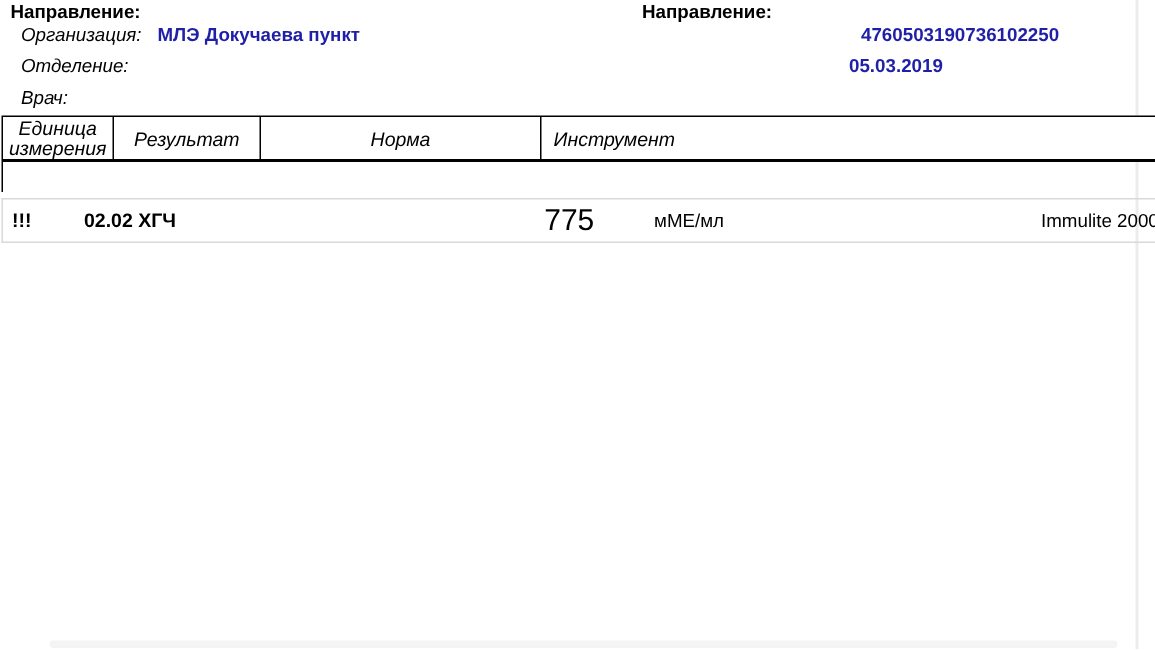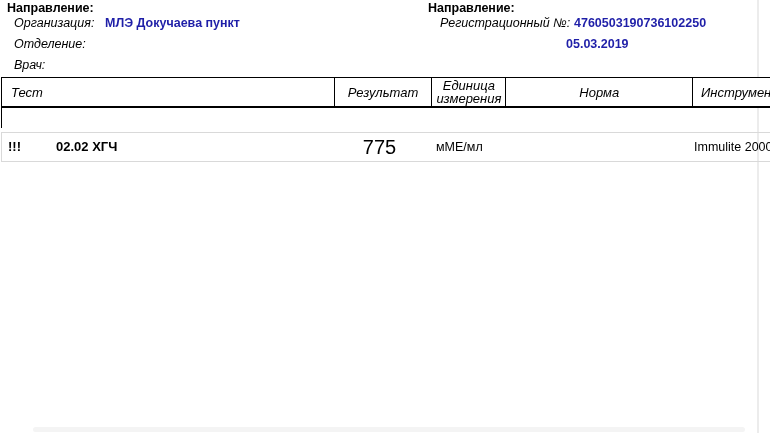--- a/index.html
+++ b/index.html
@@ -104,28 +104,26 @@
 
   <div class="abs sec-title" style="left:7px; top:1px">Направление:</div>
   <div class="abs f-label" style="left:14px; top:16px">Организация:</div>
   <div class="abs f-value" style="left:105px; top:16px">МЛЭ Докучаева пункт</div>
   <div class="abs f-label" style="left:14px; top:37px">Отделение:</div>
   <div class="abs f-value" style="left:105px; top:37px"></div>
   <div class="abs f-label" style="left:14px; top:58px">Врач:</div>
   <div class="abs f-value" style="left:105px; top:58px"></div>
 
   <div class="abs sec-title" style="left:428px; top:1px">Направление:</div>
-  <div class="abs f-label" style="left:440px; top:16px">Регистрационный №:</div>
   <div class="abs f-value" style="left:574px; top:16px">4760503190736102250</div>
   <div class="abs f-value" style="left:566px; top:37px">05.03.2019</div>
 
   <div class="thead">
-    <div class="th th-test" style="width:333px">Тест</div>
+    <div class="th th-wrap" style="width:74px">Единица измерения</div>
     <div class="th" style="width:98px">Результат</div>
-    <div class="th th-wrap" style="width:74px">Единица измерения</div>
     <div class="th" style="width:187px">Норма</div>
     <div class="th" style="width:97px">Инструмент</div>
   </div>
 
   <div class="empty-row"></div>
 
   <div class="data-row">
     <div class="cell cell-flag">!!!</div>
     <div class="cell cell-test">02.02 ХГЧ</div>
     <div class="cell cell-result">775</div>

